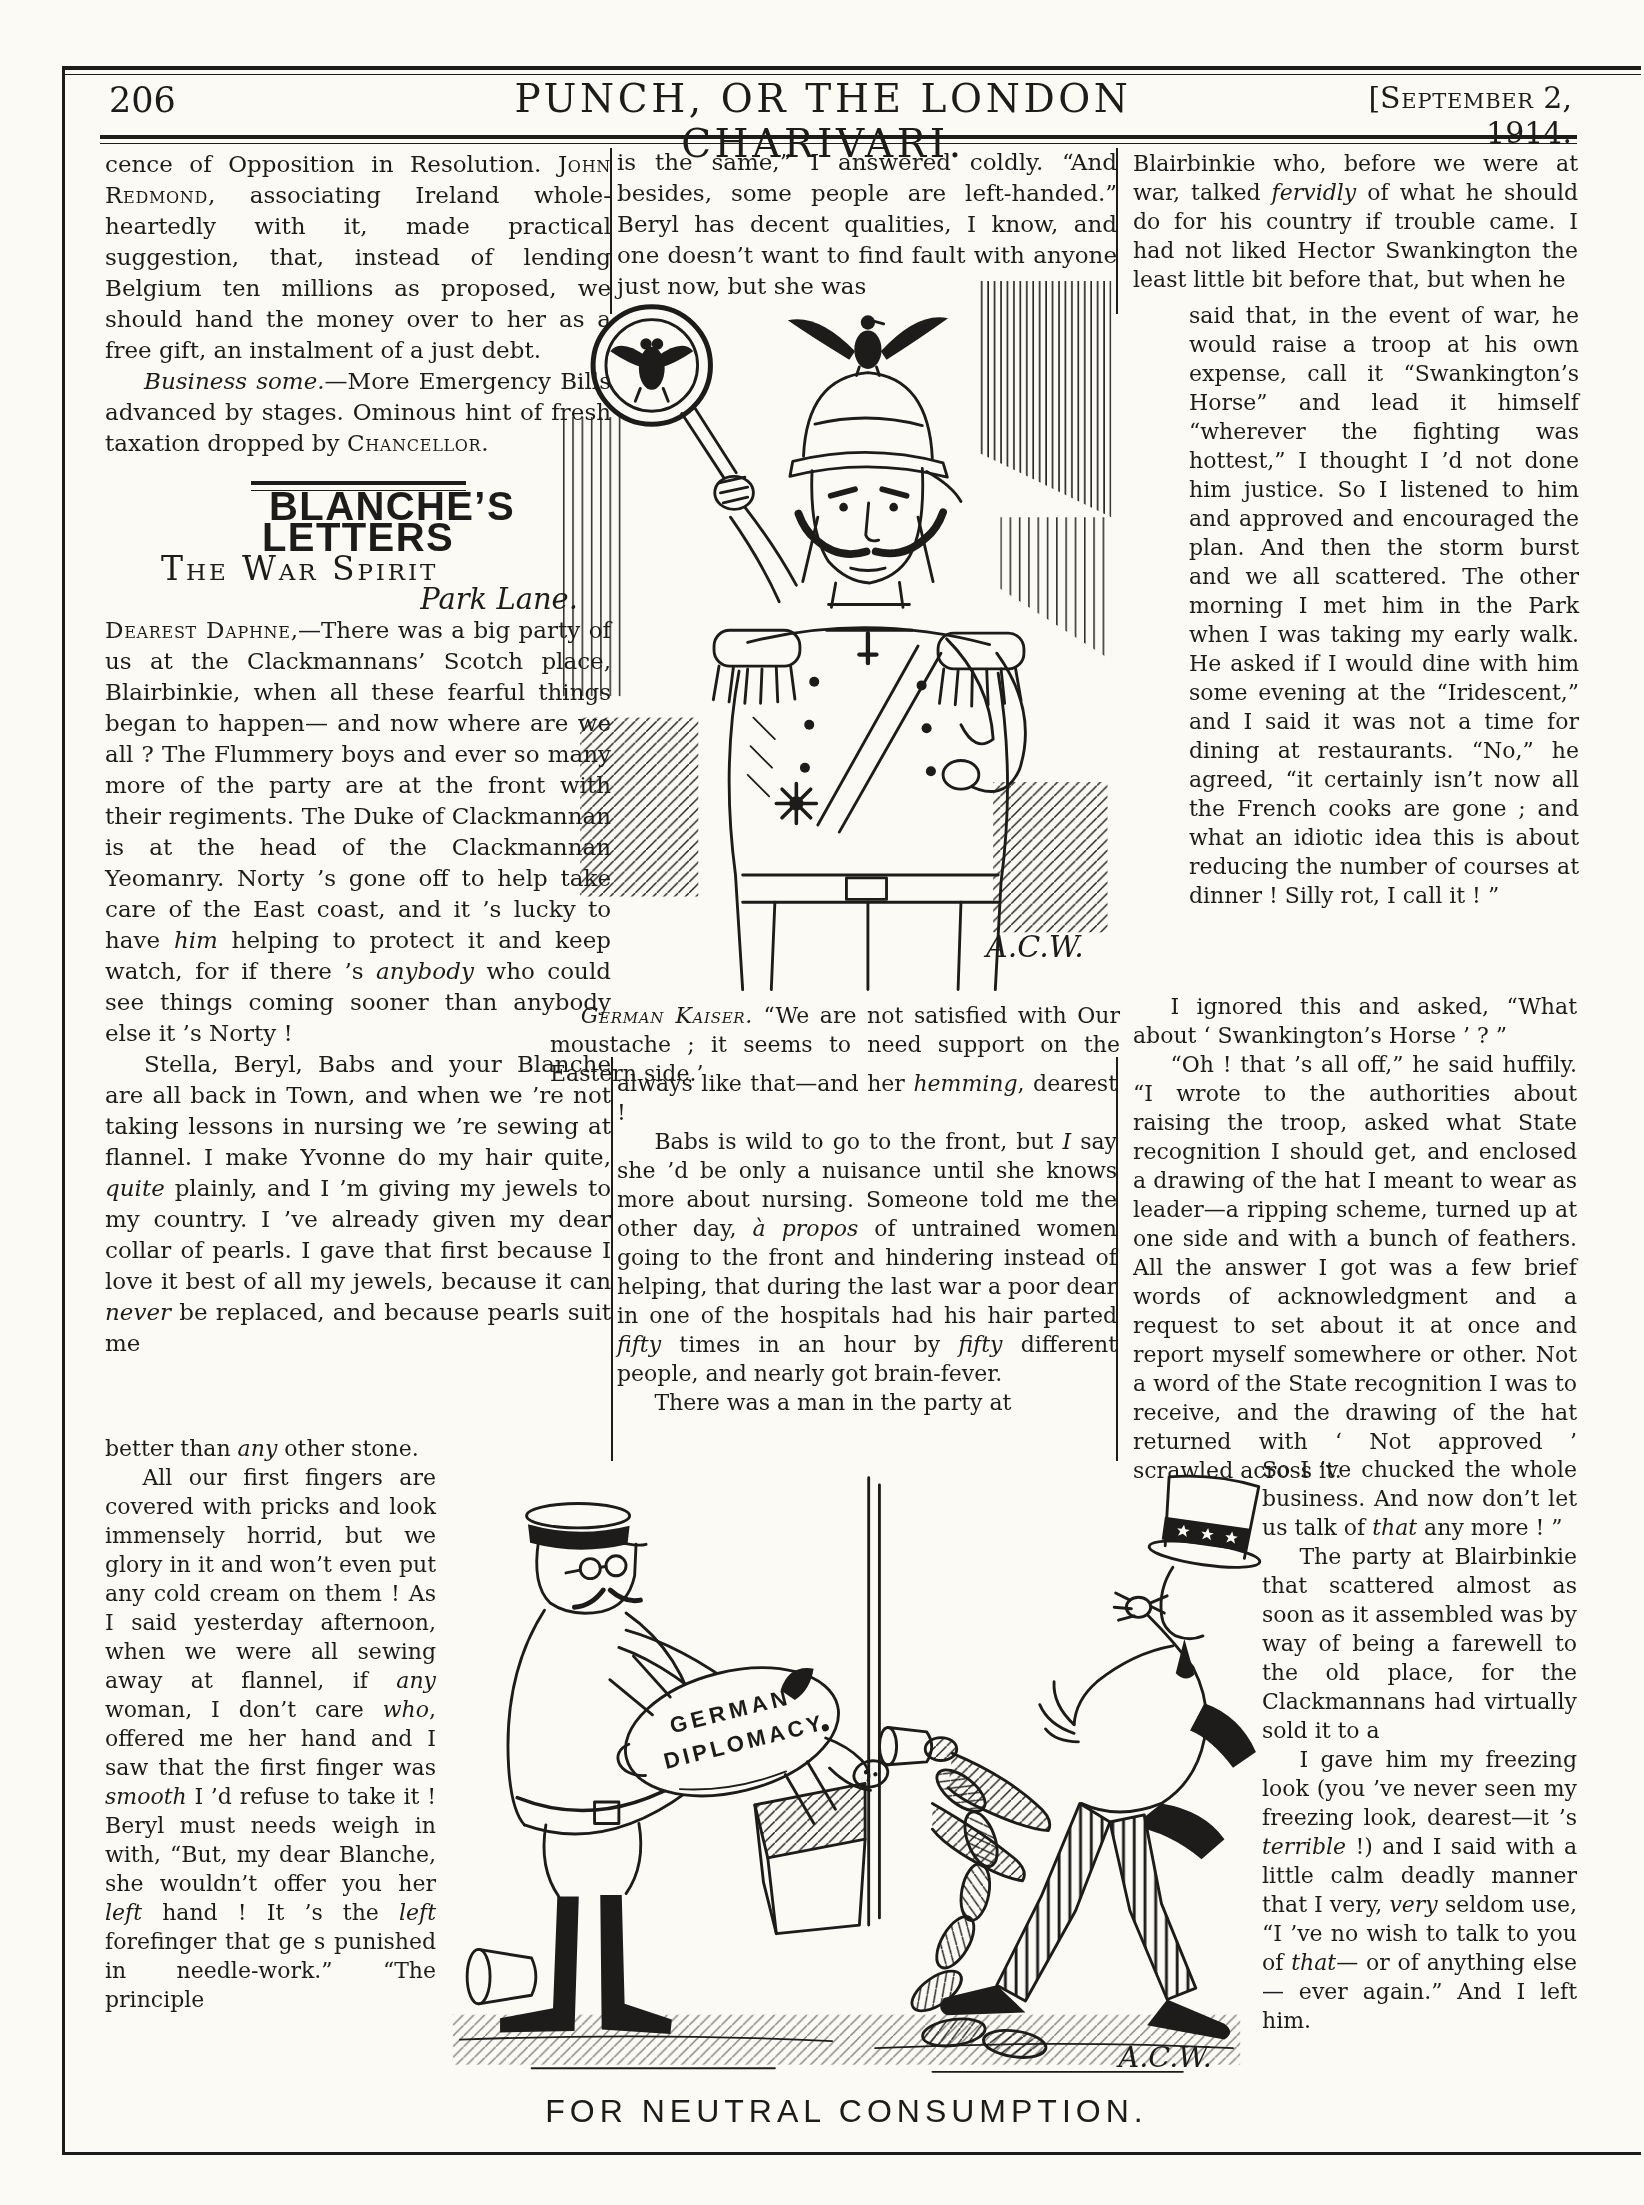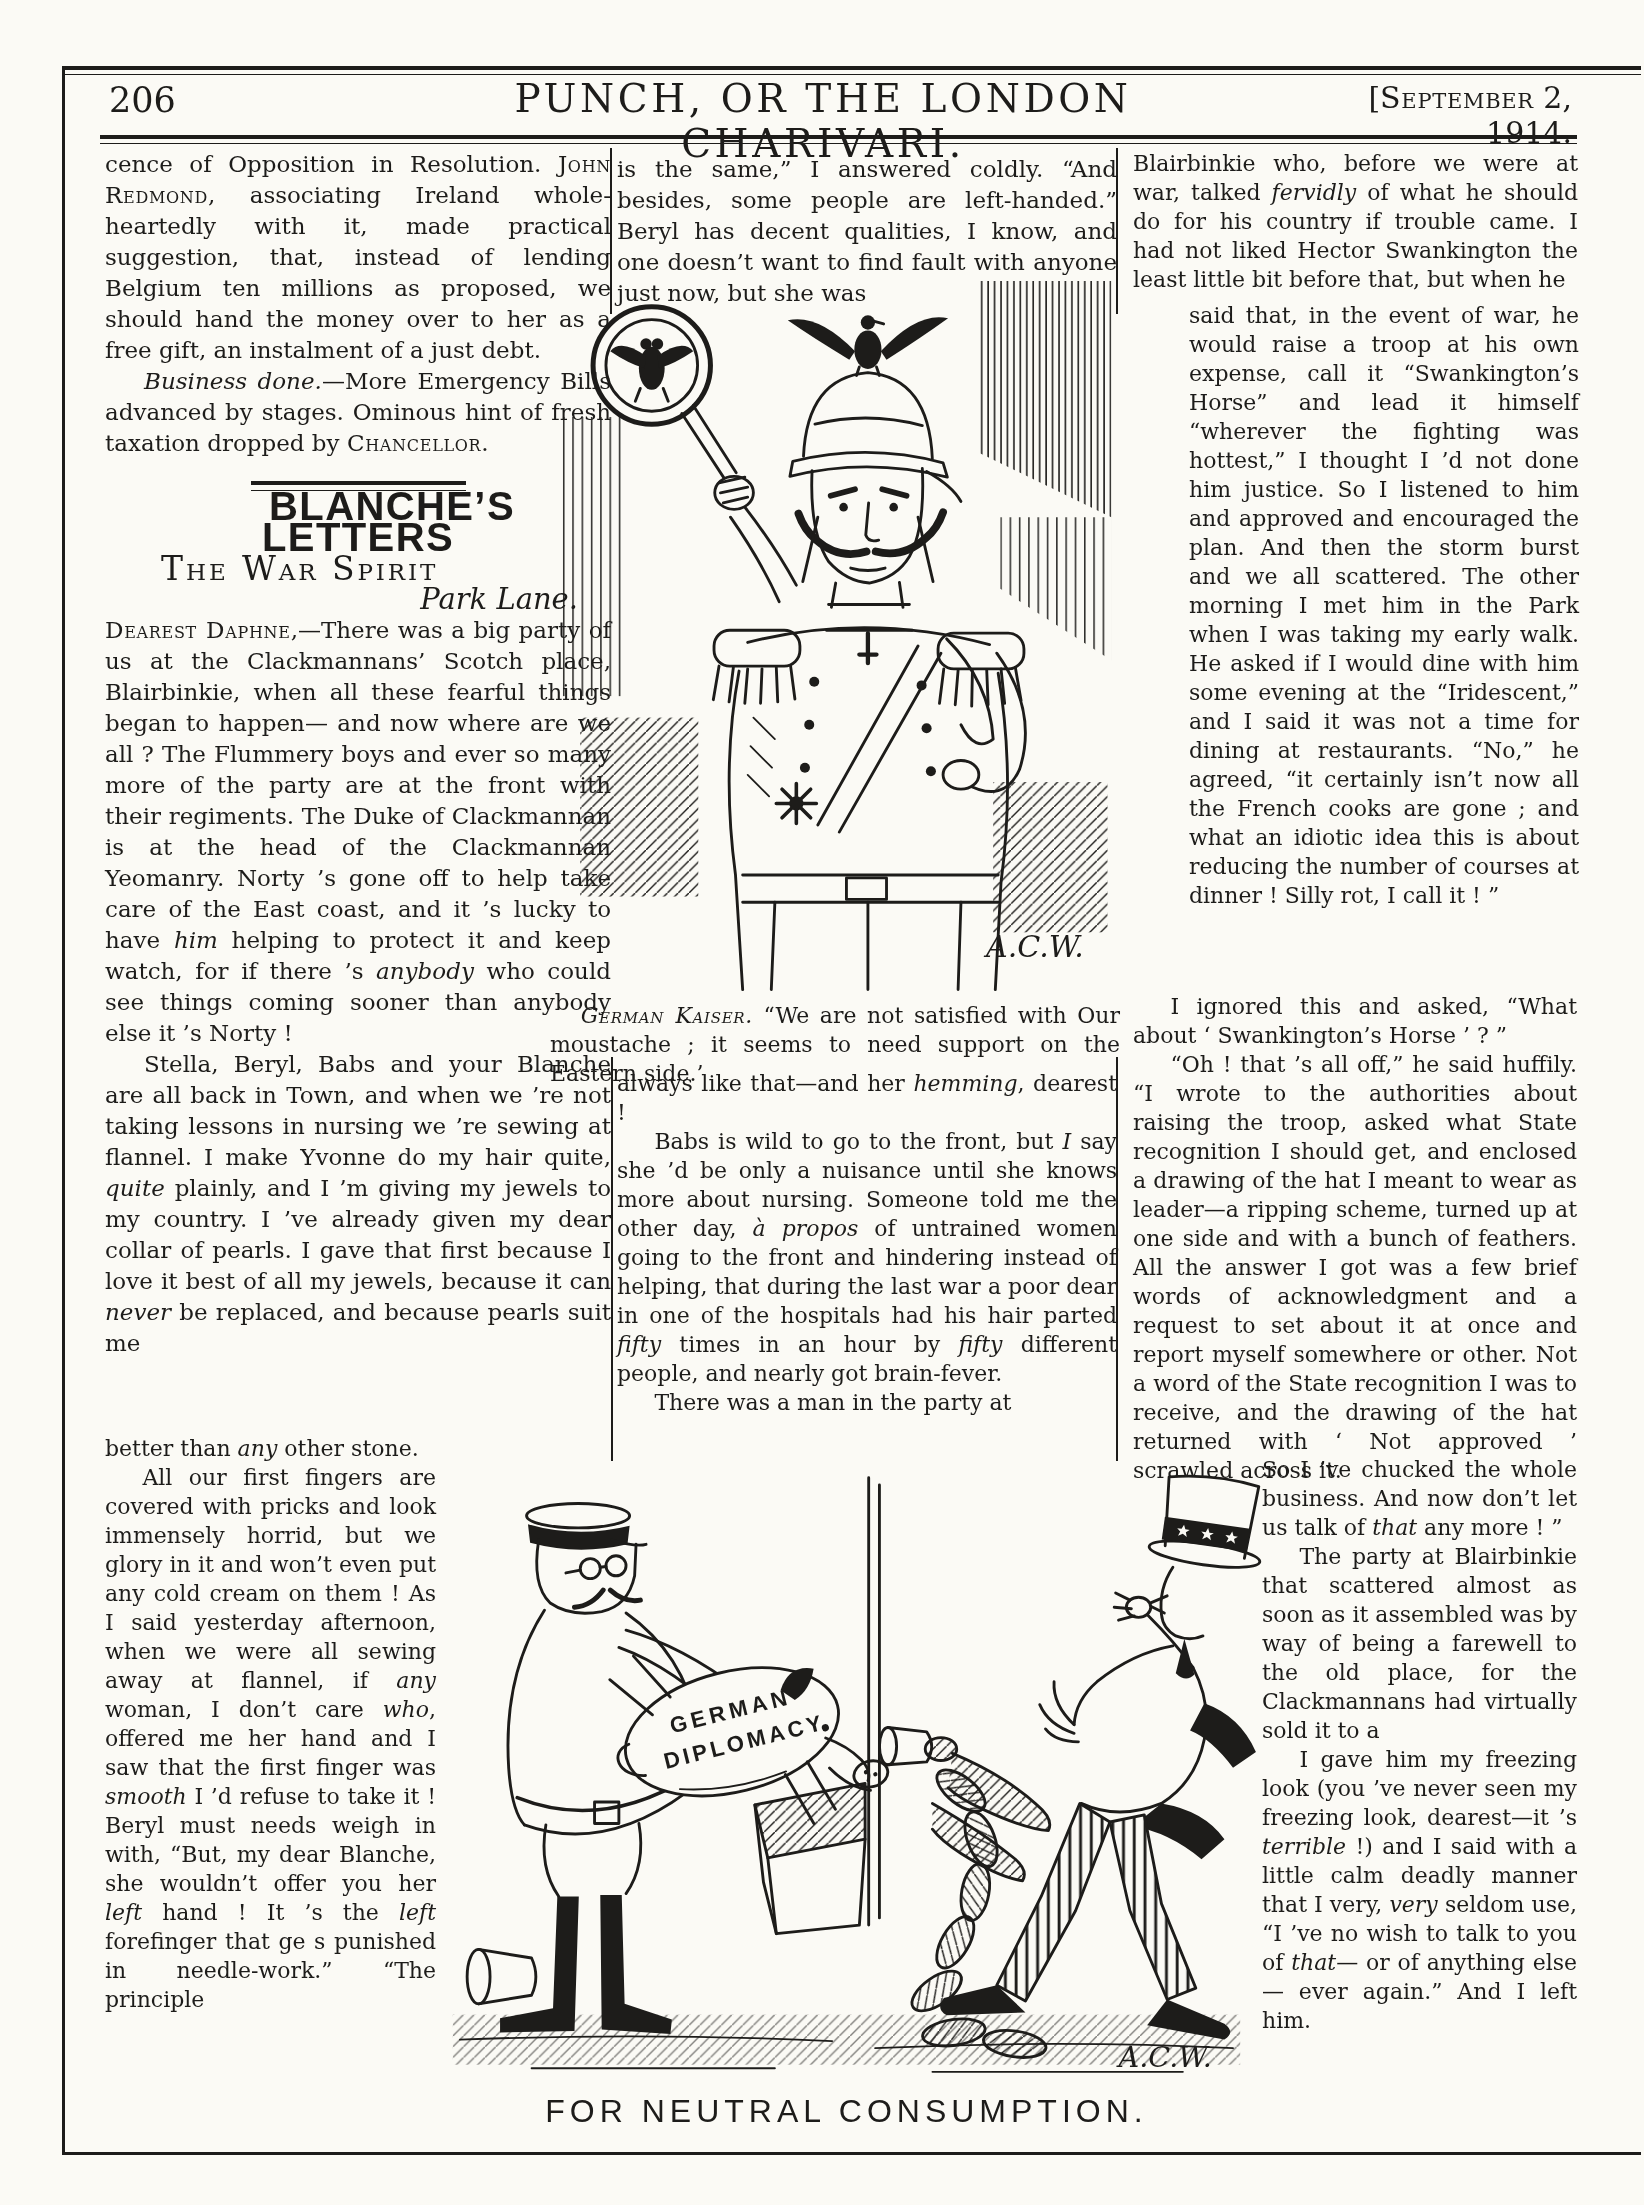--- a/index.html
+++ b/index.html
@@ -45,35 +45,35 @@
   <div class="hrule" style="left:100px;top:135px;width:1477px;height:3.6px;"></div>
   <div class="hrule" style="left:100px;top:143px;width:1477px;height:1.4px;"></div>
 
   <div class="vrule" style="left:610px;top:148px;width:2.1px;height:166px;"></div>
   <div class="vrule" style="left:611px;top:1057px;width:2.1px;height:404px;"></div>
   <div class="vrule" style="left:1116px;top:148px;width:2.1px;height:166px;"></div>
   <div class="vrule" style="left:1116px;top:1057px;width:2.1px;height:404px;"></div>
 
   <div class="tb" style="left:105px;top:149px;width:506px;">
     <p class="ni">cence of Opposition in Resolution. <span class="sc">John Redmond</span>, associating Ireland whole-heartedly with it, made practical suggestion, that, instead of lending Belgium ten millions as proposed, we should hand the money over to her as a free gift, an instalment of a just debt.</p>
-    <p><i>Business done.</i>—More Emergency Bills advanced by stages. Ominous hint of fresh taxation dropped by <span class="sc">Chancellor</span>.</p>
+    <p><i>Business some.</i>—More Emergency Bills advanced by stages. Ominous hint of fresh taxation dropped by <span class="sc">Chancellor</span>.</p>
     <div class="divider"></div>
     <p class="letters-head">BLANCHE’S LETTERS</p>
     <p class="letters-sub">The War Spirit</p>
     <p class="placeline">Park Lane.</p>
     <p class="ni"><span class="sc">Dearest Daphne</span>,—There was a big party of us at the Clackmannans’ Scotch place, Blairbinkie, when all these fearful things began to happen— and now where are we all ? The Flummery boys and ever so many more of the party are at the front with their regiments. The Duke of Clackmannan is at the head of the Clackmannan Yeomanry. Norty ’s gone off to help take care of the East coast, and it ’s lucky to have <i>him</i> helping to protect it and keep watch, for if there ’s <i>anybody</i> who could see things coming sooner than anybody else it ’s Norty !</p>
     <p>Stella, Beryl, Babs and your Blanche are all back in Town, and when we ’re not taking lessons in nursing we ’re sewing at flannel. I make Yvonne do my hair quite, <i>quite</i> plainly, and I ’m giving my jewels to my country. I ’ve already given my dear collar of pearls. I gave that first because I love it best of all my jewels, because it can <i>never</i> be replaced, and because pearls suit me</p>
   </div>
 
   <div class="tb" style="left:105px;top:1434px;width:331px;font-size:22px;line-height:29px;">
     <p class="ni">better than <i>any</i> other stone.</p>
     <p>All our first fingers are covered with pricks and look immensely horrid, but we glory in it and won’t even put any cold cream on them ! As I said yesterday afternoon, when we were all sewing away at flannel, if <i>any</i> woman, I don’t care <i>who</i>, offered me her hand and I saw that the first finger was <i>smooth</i> I ’d refuse to take it ! Beryl must needs weigh in with, “But, my dear Blanche, she wouldn’t offer you her <i>left</i> hand ! It ’s the <i>left</i> forefinger that ge s punished in needle-work.” “The principle</p>
   </div>
 
-  <div class="tb" style="left:617px;top:154px;width:500px;">
+  <div class="tb" style="left:617px;top:147px;width:500px;">
     <p class="ni">is the same,” I answered coldly. “And besides, some people are left-handed.” Beryl has decent qualities, I know, and one doesn’t want to find fault with anyone just now, but she was</p>
   </div>
 
   <svg style="left:560px;top:281px;" width="560" height="710" viewBox="0 0 782 992">
     <defs>
       <pattern id="vh" width="9" height="60" patternUnits="userSpaceOnUse">
           <path d="M4 0V60" stroke="#1d1c1a" stroke-width="2.2"></path>
         </pattern>
       <pattern id="vh2" width="13" height="60" patternUnits="userSpaceOnUse">
           <path d="M5 0V60" stroke="#1d1c1a" stroke-width="2"></path>

